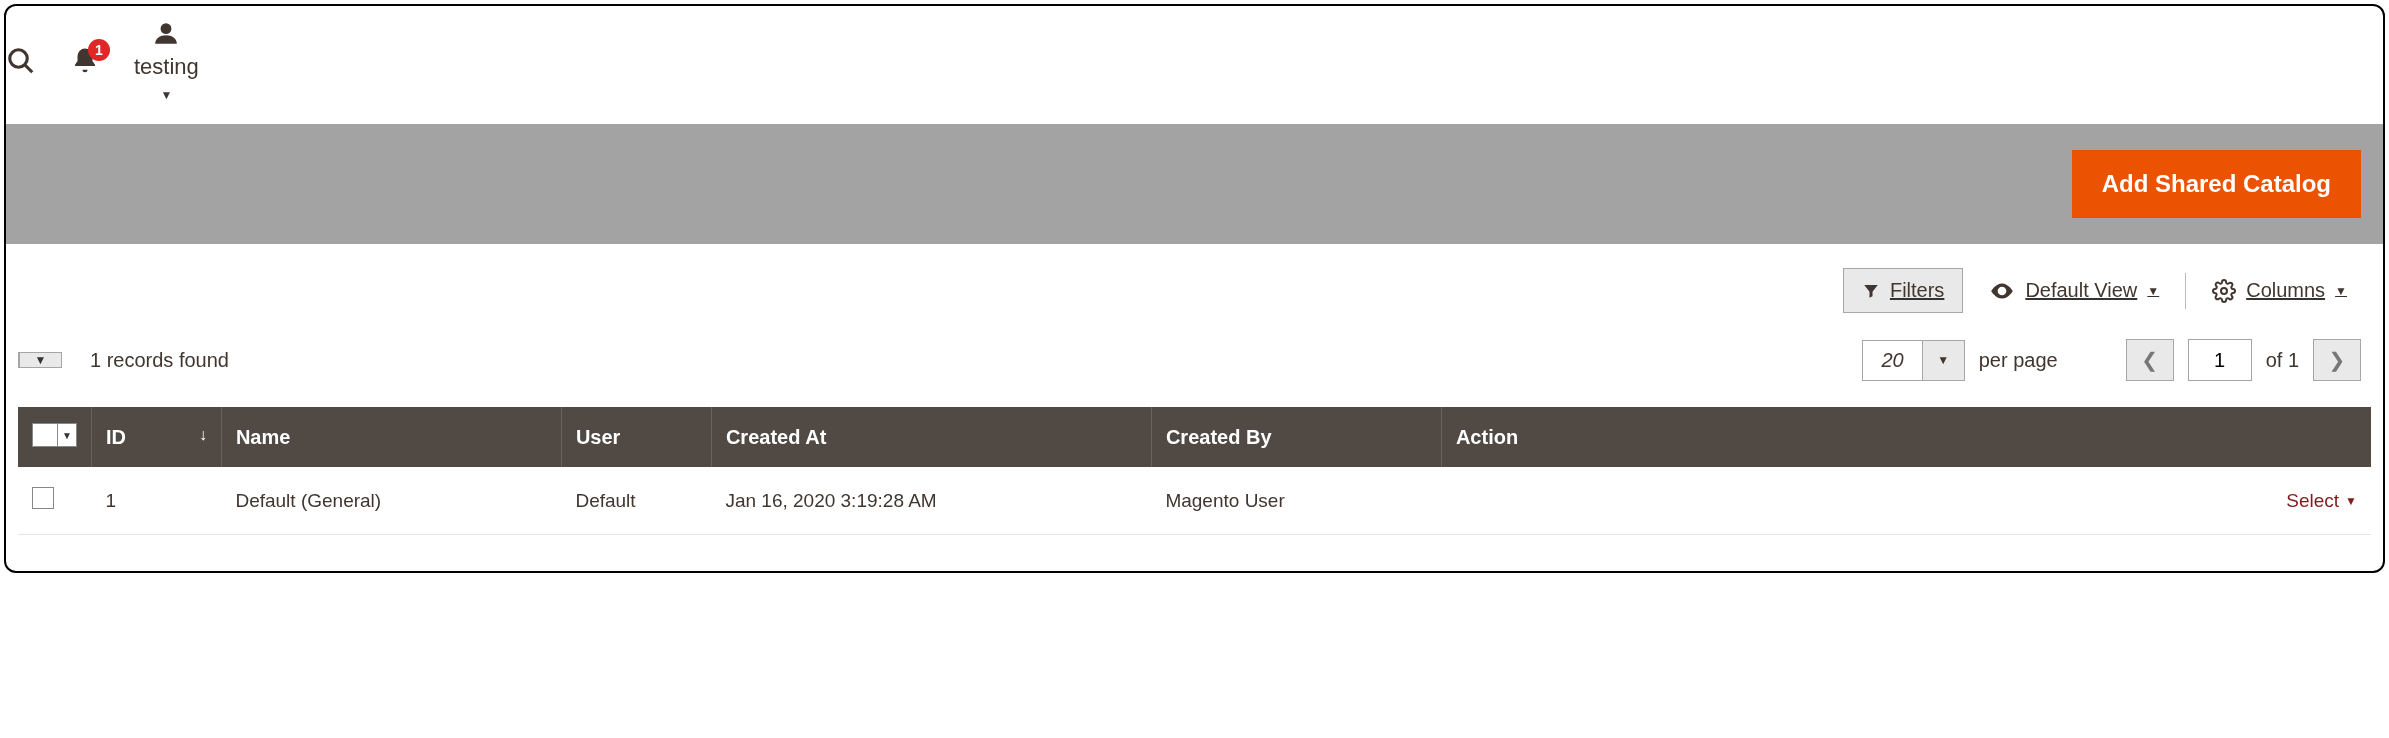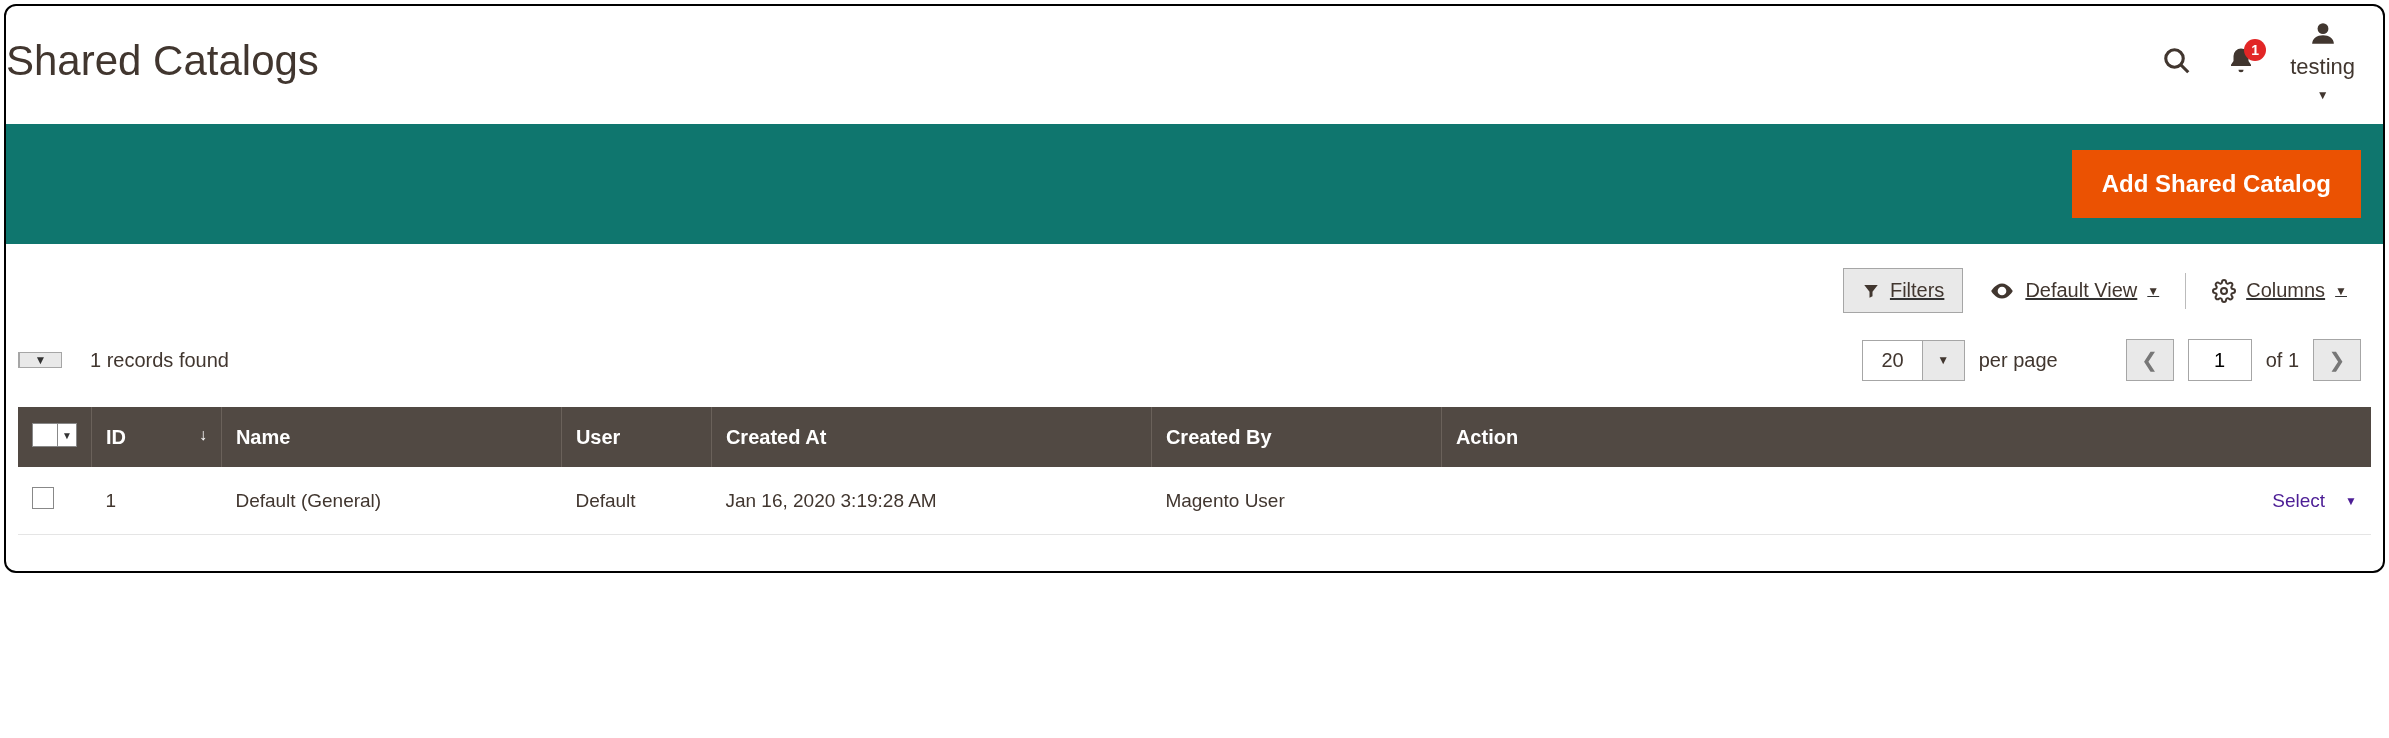--- a/index.html
+++ b/index.html
@@ -58,21 +58,21 @@
     align-items: center;
     gap: 8px;
     cursor: pointer;
     color: #41362f;
     font-size: 22px;
     flex-direction: column;
   }
 
   
   .primary-bar {
-    background: #0f766e;
+    background: #a3a3a3;
     display: flex;
     justify-content: flex-end;
     padding: 26px 22px;
   }
   .btn-primary {
     background: #eb5202;
     color: #fff;
     border: none;
     padding: 20px 30px;
     font-size: 24px;
@@ -139,21 +139,21 @@
   .records-found { font-size: 20px; color: #41362f; }
 
   .pager-right {
     display: flex;
     align-items: center;
     gap: 14px;
     font-size: 20px;
     color: #41362f;
   }
   .perpage-wrap { display: flex; border: 1px solid #a6a6a6; }
-  .perpage-val { padding: 8px 18px; min-width: 48px; text-align: right; }
+  .perpage-val { padding: 8px 18px; min-width: 48px; text-align: right; font-style: italic; }
   .perpage-toggle {
     background: #e9e9e9;
     border-left: 1px solid #a6a6a6;
     width: 42px;
     display: flex; align-items: center; justify-content: center;
     font-size: 12px;
   }
   .nav-btn {
     background: #e9e9e9;
     border: 1px solid #a6a6a6;
@@ -210,37 +210,36 @@
     background: #fff;
     color: #333;
     font-size: 10px;
     padding: 0 4px;
     border-left: 1px solid #888;
     height: 22px;
     display: inline-flex;
     align-items: center;
   }
   .select-link {
-    color: #4c1d95;
-    cursor: pointer;
-    display: inline-flex;
-    align-items: center;
-    gap: 20px;
+    color: #7f1d1d;
+    cursor: pointer;
+    display: inline-flex;
+    align-items: center;
+    gap: 6px;
     margin-left: 40px;
   }
 
   svg { display: block; }
 </style>
 </head>
 <body>
 
 <div class="frame">
 
   <div class="header">
-    <h1 class="page-title">Shared Catalogs</h1>
     <div class="header-right">
       <span class="icon-btn">
         <svg width="30" height="30" viewBox="0 0 24 24" fill="none" stroke="#41362f" stroke-width="2.5">
           <circle cx="10" cy="10" r="7"></circle>
             <line x1="21" y1="21" x2="15.2" y2="15.2"></line>
         </svg>
       </span>
       <span class="icon-btn bell-wrap">
         <svg width="30" height="30" viewBox="0 0 24 24" fill="#41362f">
           <path d="M12 2a6 6 0 0 0-6 6v4l-2 3v1h16v-1l-2-3V8a6 6 0 0 0-6-6z"></path>

